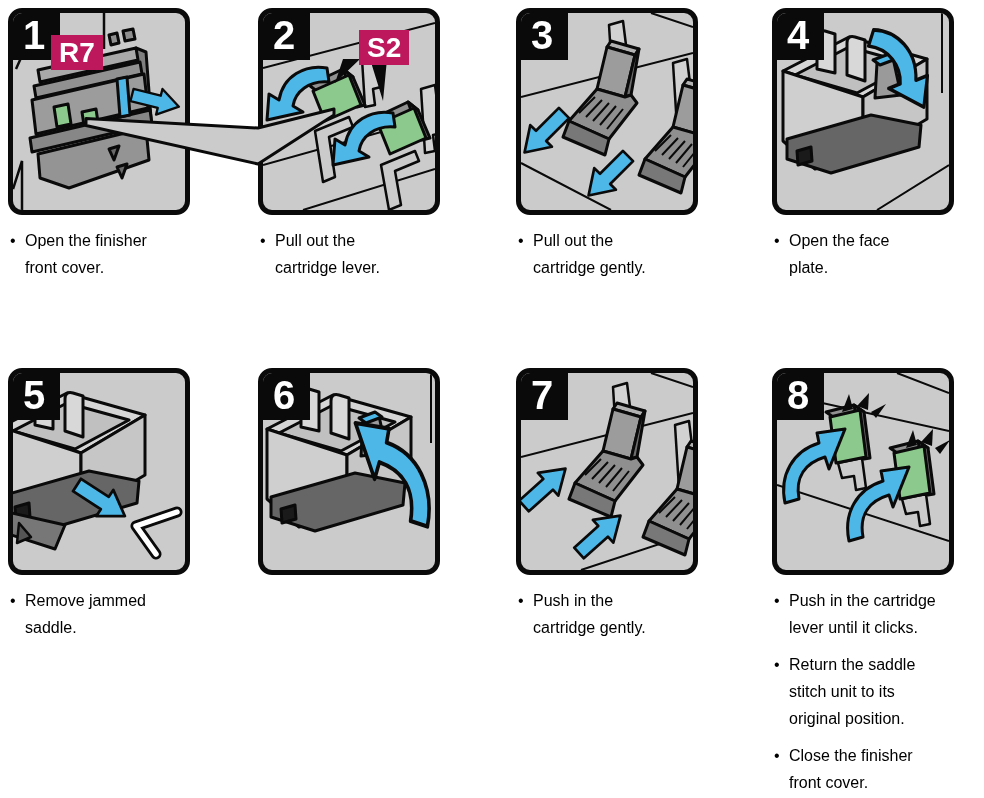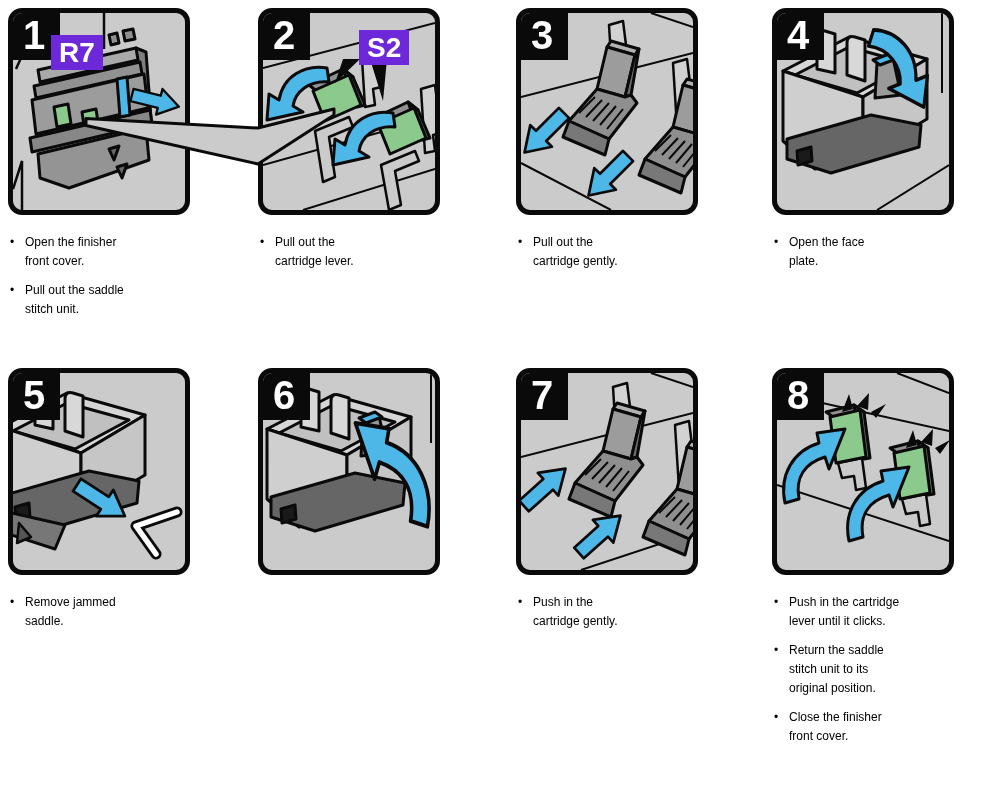--- a/index.html
+++ b/index.html
@@ -4,23 +4,23 @@
 <style>
   html,body{margin:0;padding:0;background:#ffffff;}
   .page{position:relative;width:984px;height:798px;background:#ffffff;overflow:hidden;
         font-family:"Liberation Sans",sans-serif;color:#000;}
   .panel{position:absolute;width:182px;}
   .frame{position:relative;width:182px;height:207px;box-sizing:border-box;
          border:5px solid #0a0a0a;border-radius:14px;background:#cbcbcb;overflow:hidden;}
   .frame svg{position:absolute;left:0;top:0;}
   .badge{position:absolute;left:-5px;top:-5px;width:52px;height:52px;background:#0a0a0a;
          color:#fff;font-weight:bold;font-size:40px;line-height:54px;text-align:center;z-index:8;}
-  .part-label{position:absolute;background:#6d28d9;color:#fff;font-weight:bold;
+  .part-label{position:absolute;background:#be185d;color:#fff;font-weight:bold;
               font-size:28px;line-height:35px;padding:0 8px;z-index:9;}
-  .bullets{margin-top:18px;margin-left:2px;width:200px;font-size:12px;line-height:19px;}
+  .bullets{margin-top:12px;margin-left:2px;width:200px;font-size:16px;line-height:27px;}
   .bullet{position:relative;padding-left:15px;margin-bottom:10px;white-space:pre-line;}
   .bullet::before{content:"\2022";position:absolute;left:0;top:0;}
   .overlay{position:absolute;left:0;top:0;z-index:5;pointer-events:none;}
 </style>
 </head>
 <body>
 
 <div class="page">
 
   <svg width="0" height="0" style="position:absolute">
@@ -94,22 +94,20 @@
         <g>
           <use href="#sarrow" transform="translate(119,82) rotate(14) scale(0.78)"></use>
         </g>
       </svg>
       <div class="badge">1</div>
       <div class="part-label" style="left:38px;top:22px">R7</div>
     </div>
     <div class="bullets">
       <div class="bullet">Open the finisher
 front cover.</div>
-      <div class="bullet">Pull out the saddle
-stitch unit.</div>
     </div>
   </div>
 
   <div class="panel" style="left:258px;top:8px">
     <div class="frame">
       <svg width="172" height="197" viewBox="0 0 172 197">
         <path d="M0,55 L172,10 M0,152 L172,104 M40,197 L172,156" fill="none" stroke="#0a0a0a" stroke-width="2"></path>
         <use href="#hook" transform="translate(98,30)"></use>
         <use href="#hook" transform="translate(158,76)"></use>
         <path d="M52,118 l34,-14 4,10 -24,10 6,40 -12,5 Z" fill="#cbcbcb" stroke="#0a0a0a" stroke-width="2.5" stroke-linejoin="round"></path>

